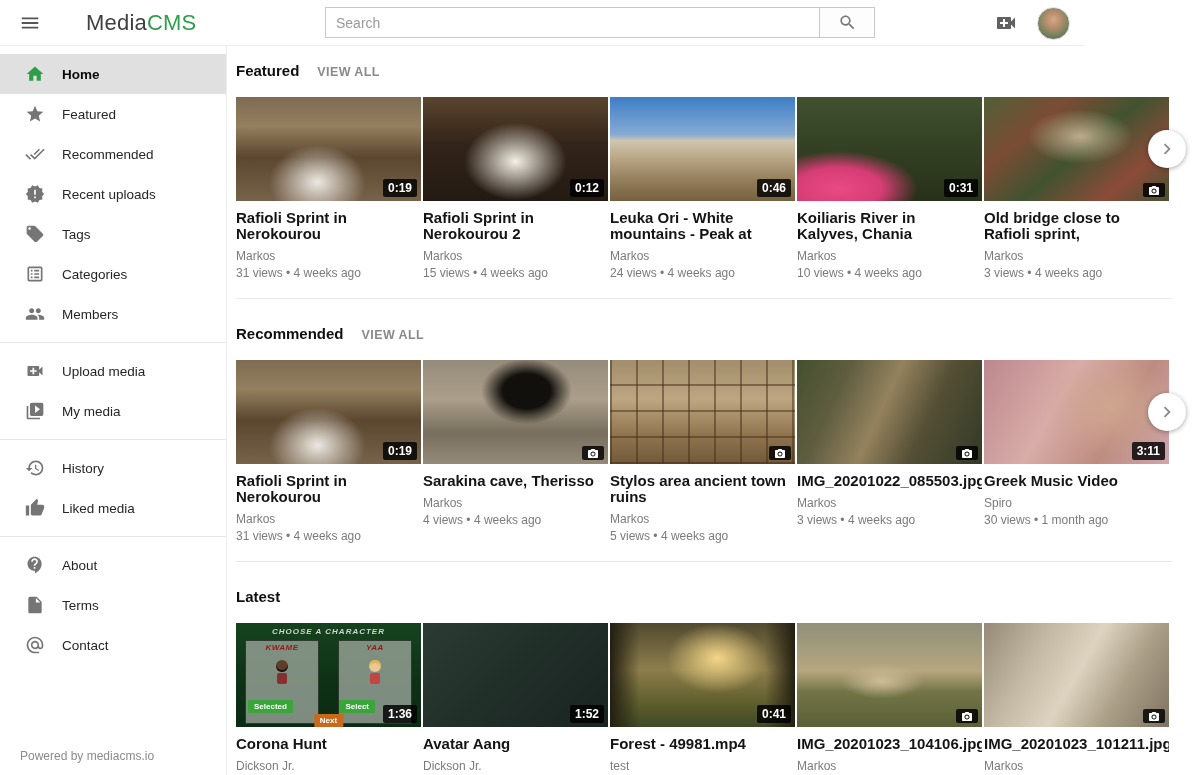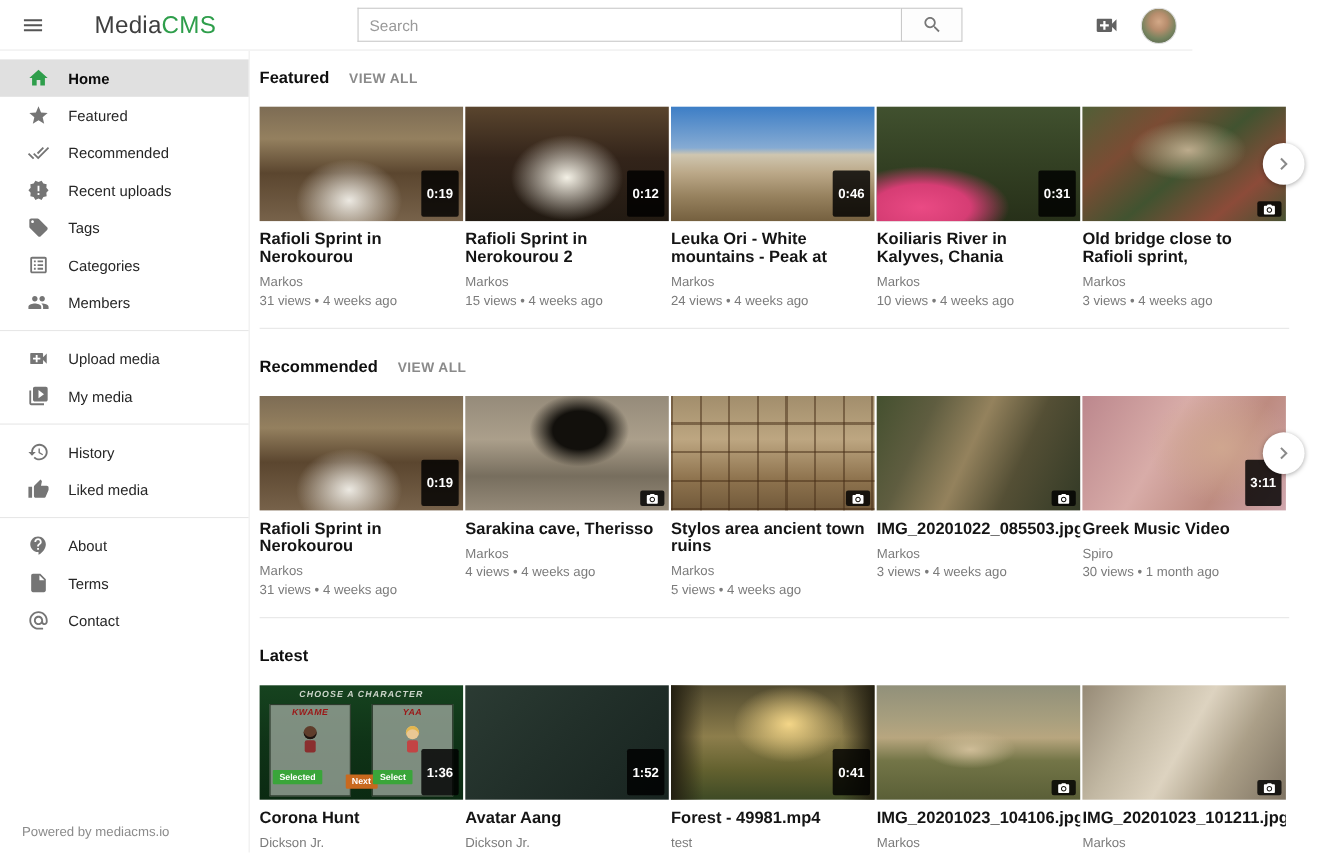--- a/index.html
+++ b/index.html
@@ -23,42 +23,42 @@
   .hdr-right { position:absolute; right:14px; top:0; height:46px; display:flex; align-items:center; gap:14px; }
   .upload-btn { width:34px; height:34px; border:none; background:none; display:flex;
     align-items:center; justify-content:center; cursor:pointer; }
   .avatar { width:33px; height:33px; border-radius:50%; cursor:pointer;
     background: radial-gradient(circle at 50% 38%, #d3a887 0%, #b78d6d 32%, #77845f 62%, #4c5c49 100%);
     border:1px solid #ddd; }
 
   
   .sb { position:fixed; top:46px; left:0; bottom:0; width:227px; background:#fff;
     border-right:1px solid #ededed; padding-top:8px; z-index:20; }
-  .sb-item { height:34px; display:flex; align-items:center; padding-left:25px; cursor:pointer;
+  .sb-item { height:40px; display:flex; align-items:center; padding-left:25px; cursor:pointer;
     font-size:13.5px; color:#262626; }
   .sb-item .ic { width:20px; height:20px; margin-right:17px; display:flex; align-items:center;
     justify-content:center; flex:0 0 20px; }
   .sb-item.active { background:#e0e0e0; font-weight:bold; color:#0a0a0a; }
   .sb-div { height:1px; background:#e7e7e7; margin:8px 0; }
   .sb-foot { position:absolute; bottom:12px; left:20px; font-size:12px; color:#8b8b8b; cursor:pointer; }
 
   
   .main { position:absolute; top:46px; left:228px; width:972px; height:729px; padding:16px 28px 0 8px; overflow:hidden; }
   .section { border-bottom:1px solid #e7e7e7; padding-bottom:17px; }
   .section.last { border-bottom:none; }
   .section + .section { padding-top:26px; }
   .sec-head { display:flex; align-items:baseline; margin-bottom:18px; }
   .sec-title { font-size:15px; font-weight:bold; color:#0f0f0f; }
   .view-all { margin-left:18px; font-size:12.5px; font-weight:bold; color:#8a8a8a;
     letter-spacing:.4px; cursor:pointer; }
   .cards { display:flex; gap:2px; position:relative; }
   .card { width:185px; cursor:pointer; }
   .thumb { width:185px; height:104px; position:relative; background:#888; }
   .dur { position:absolute; right:4px; bottom:4px; background:rgba(0,0,0,.82); color:#fff;
-    font-size:12px; font-weight:bold; padding:13px 5px; border-radius:2px; line-height:16px; }
+    font-size:12px; font-weight:bold; padding:1px 5px; border-radius:2px; line-height:16px; }
   .dur.pic { padding:2px 4px 0 4px; }
   .ct { margin-top:9px; font-size:15px; font-weight:bold; color:#141414; line-height:16px;
     max-height:32px; overflow:hidden; padding-right:6px; }
   .ca { margin-top:7px; font-size:12px; color:#7b7b7b; line-height:15px; }
   .cm { margin-top:2px; font-size:12px; color:#7b7b7b; line-height:15px; }
   .next-btn { position:absolute; right:-14px; top:52px; transform:translateY(-50%); width:38px;
     height:38px; border-radius:50%; background:#fff; border:none; cursor:pointer;
     box-shadow:0 1px 5px rgba(0,0,0,.35); display:flex; align-items:center; justify-content:center; z-index:5; }
 
   
@@ -72,21 +72,21 @@
     font-style:italic; letter-spacing:.5px; }
   .g-sprite { width:16px; height:26px; margin:8px auto 0; position:relative; }
   .g-sprite::before { content:""; position:absolute; top:0; left:2px; width:12px; height:12px; border-radius:50%; }
   .g-sprite::after { content:""; position:absolute; top:13px; left:3px; width:10px; height:11px; border-radius:2px; }
   .s1::before { background:#5f3d2b; box-shadow:0 -2px 0 #1c1410 inset; }
   .s1::after { background:#8a2f2f; }
   .s2::before { background:#e9c894; box-shadow:0 3px 0 #e2b64e inset; }
   .s2::after { background:#c24444; }
   .g-btn { position:absolute; color:#fff; font-size:8px; font-weight:bold; padding:2px 6px; border-radius:1px; }
   .g-selected { left:12px; bottom:14px; background:#3aa53a; }
-  .g-next { left:50%; transform:translateX(-50%); bottom:10px; background:#c9691e; }
+  .g-next { left:50%; transform:translateX(-50%); bottom:0; background:#c9691e; }
   .g-select { right:46px; bottom:14px; background:#3aa53a; }
 
   svg { display:block; }
 </style>
 </head>
 <body>
 
 <div class="hdr">
   <button class="menu-btn">
     <span>

